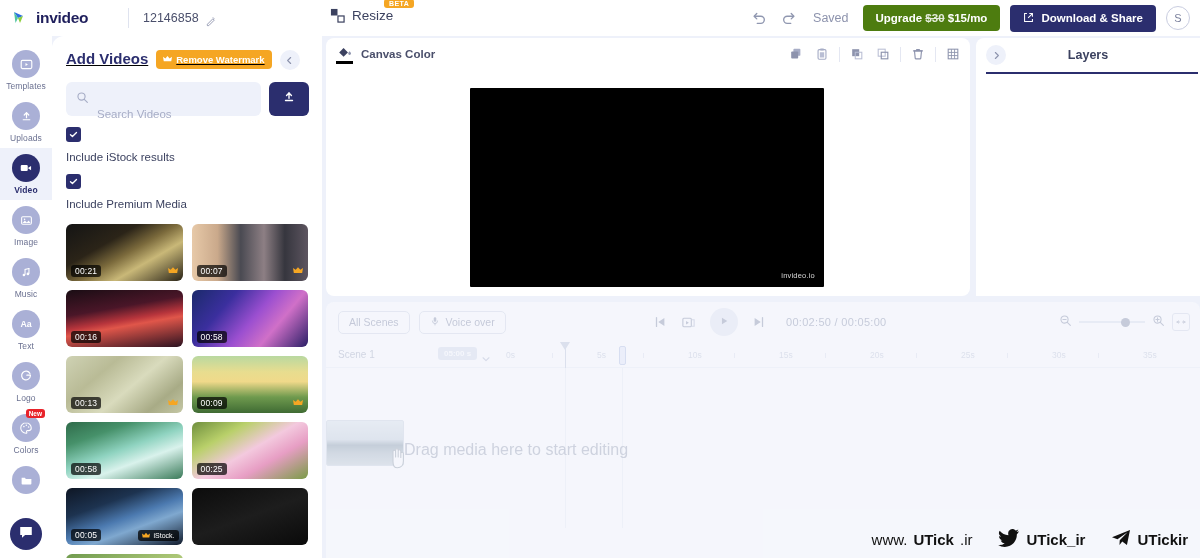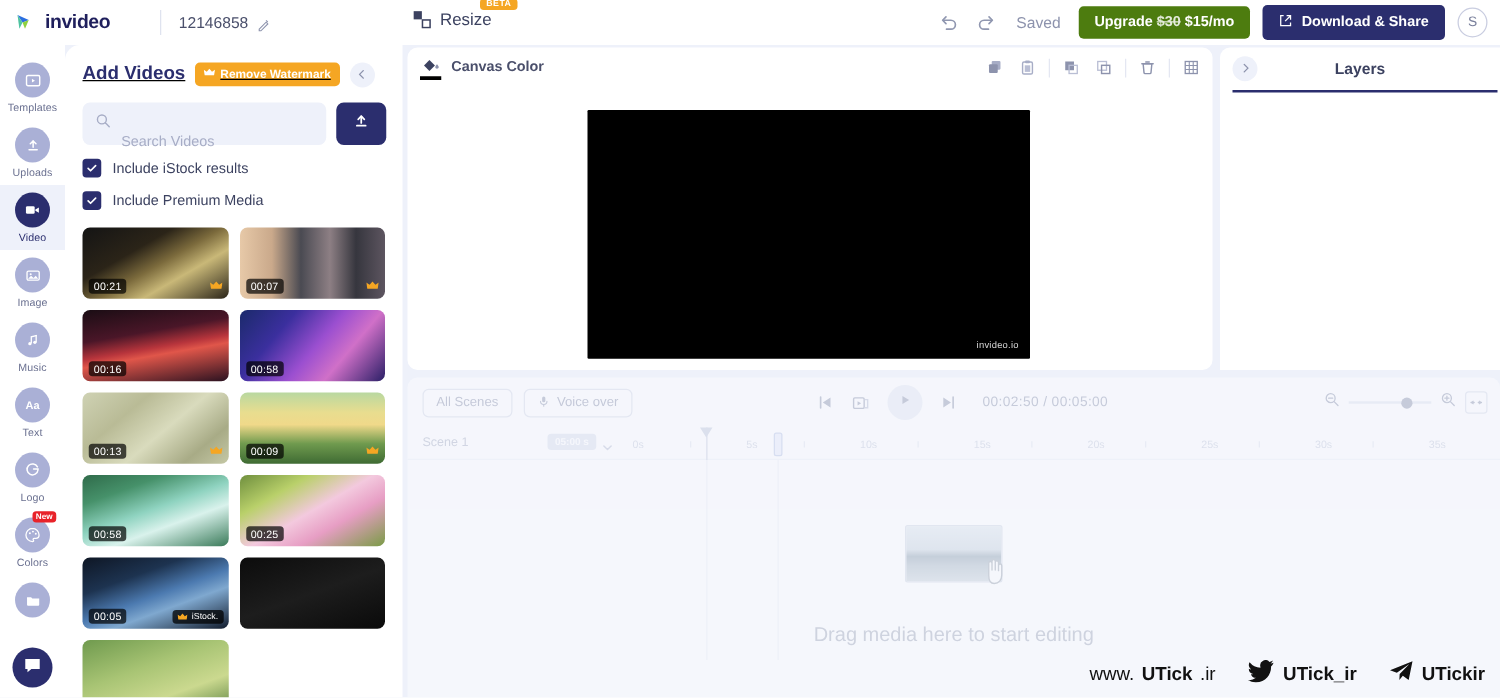--- a/index.html
+++ b/index.html
@@ -65,21 +65,21 @@
     width: 52px; display: flex; flex-direction: column; align-items: center;
     padding: 6px 0 5px; cursor: pointer; position: relative;
   }
   .rail-item.active { background: #eef1fa; }
   .rail-ico {
     width: 28px; height: 28px; border-radius: 50%;
     background: #aab0d6; display: flex; align-items: center; justify-content: center;
   }
   .rail-item.active .rail-ico { background: #2b2e6e; }
   .rail-lbl { font-size: 8.5px; color: #6a7090; margin-top: 3px; letter-spacing: .1px; }
-  .rail-item.active .rail-lbl { color: #2b2e6e; font-weight: 400; }
+  .rail-item.active .rail-lbl { color: #2b2e6e; font-weight: 700; }
   .new-badge {
     position: absolute; top: 1px; right: 7px; background: #e8232a; color: #fff;
     font-size: 6.5px; font-weight: bold; border-radius: 3px; padding: 1px 3px; z-index: 3;
   }
   .chat-fab {
     position: absolute; left: 10px; bottom: 8px; width: 32px; height: 32px;
     border-radius: 50%; background: #2b2e6e;
     display: flex; align-items: center; justify-content: center; cursor: pointer;
   }
 
@@ -106,21 +106,21 @@
   }
   .search-inp {
     border: none; background: transparent; outline: none; flex: 1;
     font-size: 11.5px; color: #4a4f6b; font-family: inherit; margin-top: 29px;
   }
   .search-inp::placeholder { color: #a7adc6; }
   .upbtn {
     width: 40px; height: 34px; background: #2b2e6e; border-radius: 6px;
     display: flex; align-items: center; justify-content: center; cursor: pointer; flex-shrink: 0;
   }
-  .chk-row { display: flex; align-items: center; gap: 9px; padding: 11px 14px 0; cursor: pointer; }
+  .chk-row { display: flex; align-items: flex-start; gap: 9px; padding: 11px 14px 0; cursor: pointer; flex-direction: column; }
   .chk {
     width: 15px; height: 15px; border-radius: 3px; background: #2b2e6e;
     display: flex; align-items: center; justify-content: center; flex-shrink: 0;
   }
   .chk-lbl { font-size: 11.5px; color: #3c4260; }
 
   .grid { display: grid; grid-template-columns: 1fr 1fr; gap: 9px; padding: 14px 14px 0; }
   .thumb {
     position: relative; height: 57px; border-radius: 6px; overflow: hidden; cursor: pointer;
   }
@@ -214,21 +214,21 @@
   }
   .marker {
     position: absolute; left: 293px; top: 4px; width: 7px; height: 19px;
     border: 1.4px solid #b9c4e6; border-radius: 2px; background: #e8ecfa;
   }
   .tl-body { position: relative; height: 190px; }
   .vline { position: absolute; left: 239px; top: 0; width: 1px; height: 160px; background: #edeff6; }
   .vline2 { position: absolute; left: 296px; top: 0; width: 1px; height: 160px; background: #edeff6; }
   .drop-area {
     position: absolute; left: 0; right: 0; top: 52px;
-    display: flex; flex-direction: column; align-items: center; gap: 21px;
+    display: flex; flex-direction: row; align-items: center;
   }
   .drop-img {
     width: 78px; height: 46px; border-radius: 2px; position: relative;
     border: 1px solid #cfd6e2;
     background: linear-gradient(180deg,#dde5ec 0%,#c9d4de 42%,#8d9fae 55%,#aab8c4 72%,#c6d0d8 100%);
   }
   .hand { position: absolute; right: -6px; bottom: -8px; }
   .drop-txt { margin-top: 13px; font-size: 16px; color: #a3a9ba; }
 
   

